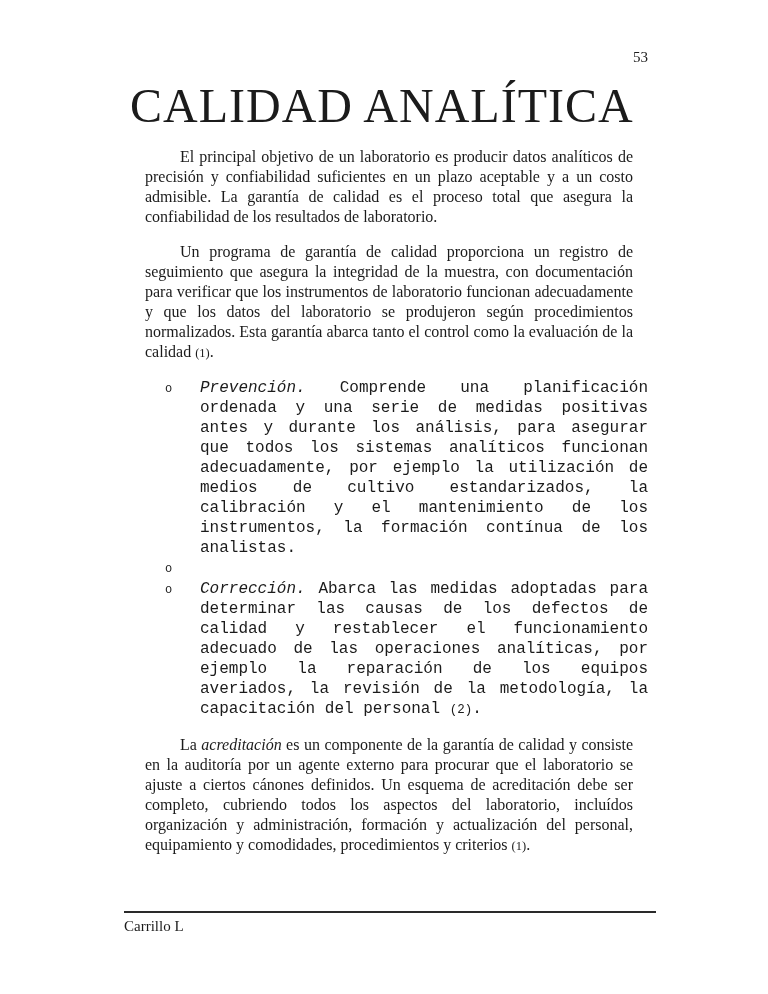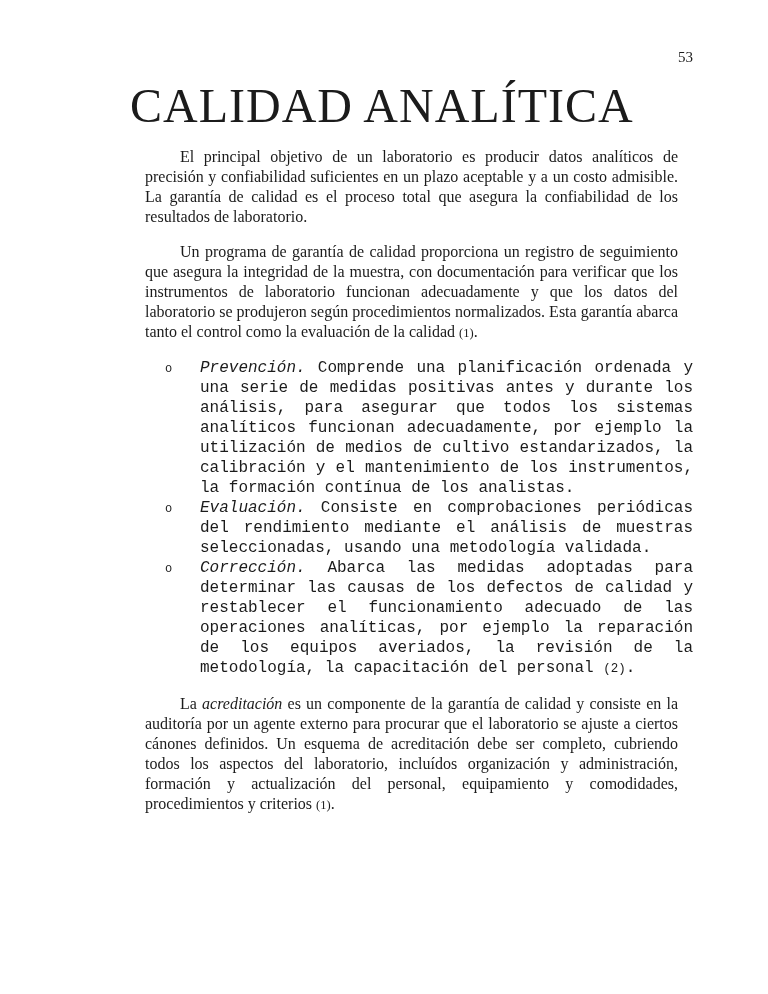--- a/index.html
+++ b/index.html
@@ -8,21 +8,21 @@
     background: #ffffff;
   }
   .page {
     position: relative;
     width: 768px;
     height: 942px;
     box-sizing: border-box;
     background: #ffffff;
     color: #1b1b1b;
     font-family: "Liberation Serif", "DejaVu Serif", serif;
-    padding: 50px 75px 0 130px;
+    padding: 50px 120px 0 130px;
     overflow: hidden;
   }
   .page-number {
     text-align: right;
     font-size: 15px;
     line-height: 1;
     margin-bottom: 16px;
   }
   .doc-title {
     font-weight: 400;
@@ -88,22 +88,24 @@
 
   <div class="doc-body" id="body-content">
       <p class="para"><span>El principal objetivo de un laboratorio es producir datos analíticos de precisión y confiabilidad suficientes en un plazo aceptable y a un costo admisible. La garantía de calidad es el proceso total que asegura la confiabilidad de los resultados de laboratorio.</span></p>
       <p class="para"><span>Un programa de garantía de calidad proporciona un registro de seguimiento que asegura la integridad de la muestra, con documentación para verificar que los instrumentos de laboratorio funcionan adecuadamente y que los datos del laboratorio se produjeron según procedimientos normalizados. Esta garantía abarca tanto el control como la evaluación de la calidad </span><span class="ref">(1)</span><span>.</span></p>
       <div class="bullet">
         <span class="marker">o</span>
         <div class="bullet-text"><span class="italic">Prevención.</span><span> Comprende una planificación ordenada y una serie de medidas positivas antes y durante los análisis, para asegurar que todos los sistemas analíticos funcionan adecuadamente, por ejemplo la utilización de medios de cultivo estandarizados, la calibración y el mantenimiento de los instrumentos, la formación contínua de los analistas.</span></div>
       </div>
       <div class="bullet">
         <span class="marker">o</span>
-        <div class="bullet-text"><span class="italic">Evaluación.</span><span> Consiste en comprobaciones periódicas del rendimiento mediante el análisis de muestras seleccionadas, usando una metodología validada.</span></div>
       </div>
       <div class="bullet">
         <span class="marker">o</span>
         <div class="bullet-text"><span class="italic">Corrección.</span><span> Abarca las medidas adoptadas para determinar las causas de los defectos de calidad y restablecer el funcionamiento adecuado de las operaciones analíticas, por ejemplo la reparación de los equipos averiados, la revisión de la metodología, la capacitación del personal </span><span class="ref">(2)</span><span>.</span></div>
       </div>
       <p class="para"><span>La </span><span class="italic">acreditación</span><span> es un componente de la garantía de calidad y consiste en la auditoría por un agente externo para procurar que el laboratorio se ajuste a ciertos cánones definidos. Un esquema de acreditación debe ser completo, cubriendo todos los aspectos del laboratorio, incluídos organización y administración, formación y actualización del personal, equipamiento y comodidades, procedimientos y criterios </span><span class="ref">(1)</span><span>.</span></p>
     </div>
 
+  <div class="footer-block">
+    <div class="footer-author">Carrillo L</div>
+  </div>
 </div>
 
 </body></html>

